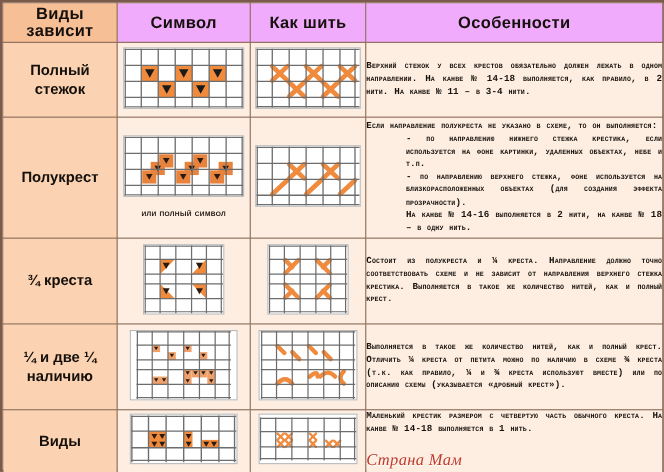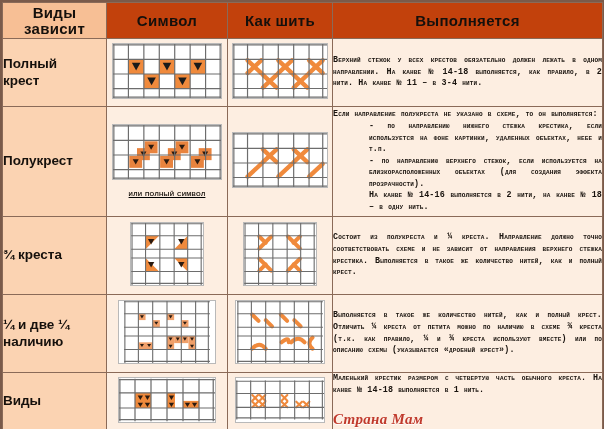--- a/index.html
+++ b/index.html
@@ -24,46 +24,45 @@
     border-radius:26px;
   }
   table.grid td, table.grid th{
     border:1px solid #8a6a58;
     padding:0;
     vertical-align:middle;
     box-sizing:border-box;
   }
   
   thead th{
-    background:#c2410c;
+    background:#f0abfc;
     color:#15100c;
     font-weight:bold;
     font-size:15px;
     text-align:center;
     letter-spacing:.3px;
     height:36px;
     padding:2px 3px;
     line-height:1.05;
   }
   thead th.kinds{ background:#f7bf95; }
   
   td.kind{
     background:#fbd3b2;
-    text-align:left;
+    text-align:center;
     font-size:13.5px;
     font-weight:bold;
     color:#15100c;
     line-height:1.2;
     padding:3px 2px;
   }
   td.panel{
     background:#fdeee1;
     text-align:center;
     padding:4px 2px;
-    text-decoration:underline;
   }
   td.notes{
     background:#fdeee1;
     color:#18120d;
     font-size:8.4px;
     font-weight:bold;
     letter-spacing:.15px;
     line-height:1.38;
     text-align:justify;
     text-align-last:left;
@@ -90,21 +89,21 @@
     letter-spacing:.3px;
     font-variant:small-caps;
     line-height:1.35;
   }
   
   .watermark{
     display:block;
     text-align:right;
     font-family:"Liberation Serif", serif;
     font-style:italic;
-    font-weight:bold;
+    font-weight:normal;
     font-size:15px;
     color:#c0392b;
     text-shadow:0 1px 0 #fff;
     margin-top:13px;
     padding-right:4px;
     letter-spacing:.3px;
     font-variant:normal;
   }
 </style>
 </head>
@@ -119,29 +118,29 @@
     <col style="width:270px">
   </colgroup>
   <thead>
     <tr>
       <th class="kinds">
         <span>Виды</span><br>
         <span>зависит</span>
       </th>
       <th>Символ</th>
       <th>Как шить</th>
-      <th>Выполняется</th>
+      <th>Особенности</th>
     </tr>
   </thead>
   <tbody>
 
     <tr style="height:68px">
       <td class="kind">
         <span>Полный</span><br>
-        <span>крест</span>
+        <span>стежок</span>
       </td>
       <td class="panel">
         <span class="canvaswrap">
           <svg width="108" height="54" viewBox="0 0 126 63">
             <g fill="#f08a3c">
               <rect x="18" y="18" width="18" height="17"></rect>
               <rect x="54" y="18" width="18" height="17"></rect>
               <rect x="90" y="18" width="18" height="17"></rect>
               <rect x="36" y="35" width="18" height="17"></rect>
               <rect x="72" y="35" width="18" height="17"></rect>
@@ -279,21 +278,21 @@
               <line x1="71" y1="0" x2="71" y2="63"></line>
                   <line x1="89" y1="0" x2="89" y2="63"></line>
               <line x1="105" y1="0" x2="105" y2="63"></line>
             </g>
           </svg>
         </span>
       </td>
       <td class="notes">
         <p>Если направление полукреста не указано в схеме, то он выполняется:</p>
         <p>- по направлению нижнего стежка крестика, если используется на фоне картинки, удаленных объектах, небе и т.п.</p>
-        <p>- по направлению верхнего стежок, если используется на близкорасположенных объектах (для создания эффекта прозрачности).</p>
+        <p>- по направлению верхнего стежка, фоне используется на близкорасположенных объектах (для создания эффекта прозрачности).</p>
         <p>На канве № 14-16 выполняется в 2 нити, на канве № 18 – в одну нить.</p>
       </td>
     </tr>
 
     <tr style="height:78px">
       <td class="kind">
         <span>¾ креста</span>
       </td>
       <td class="panel">
         <span class="canvaswrap">

